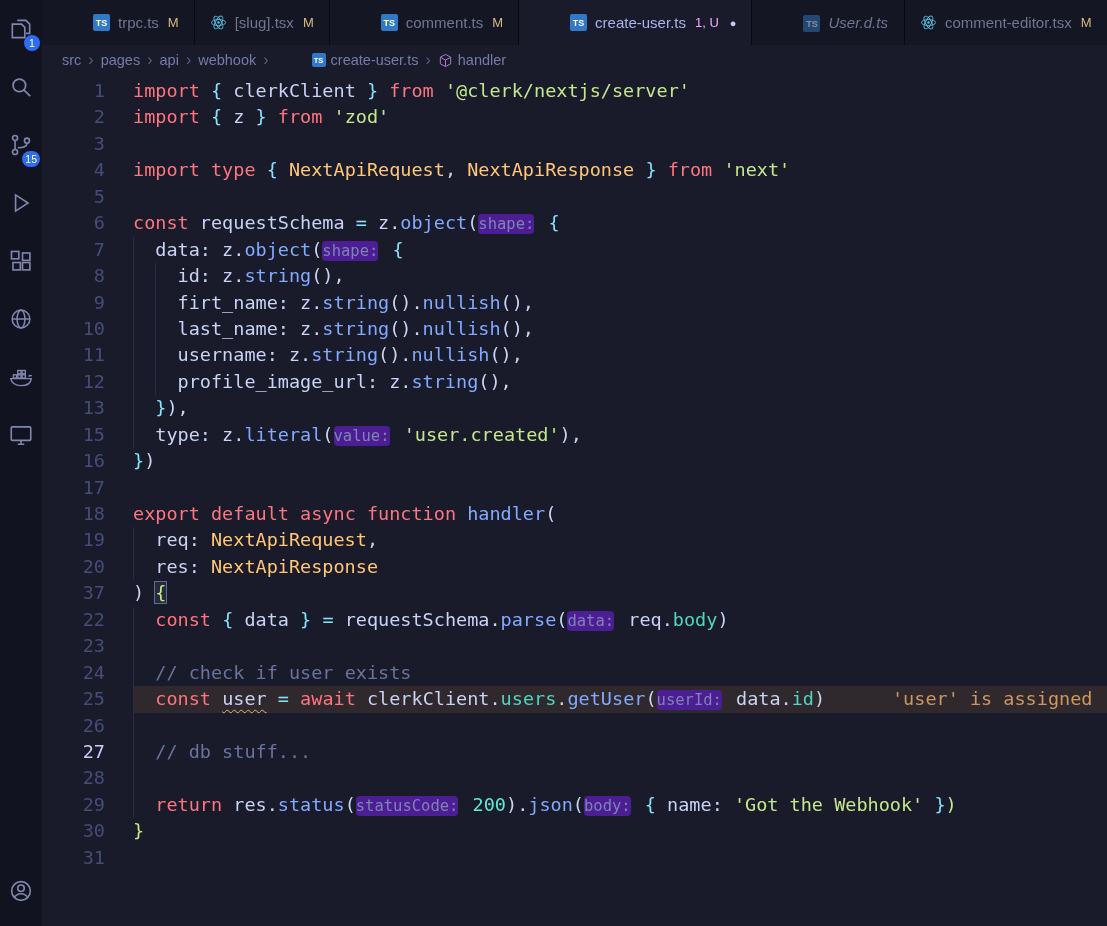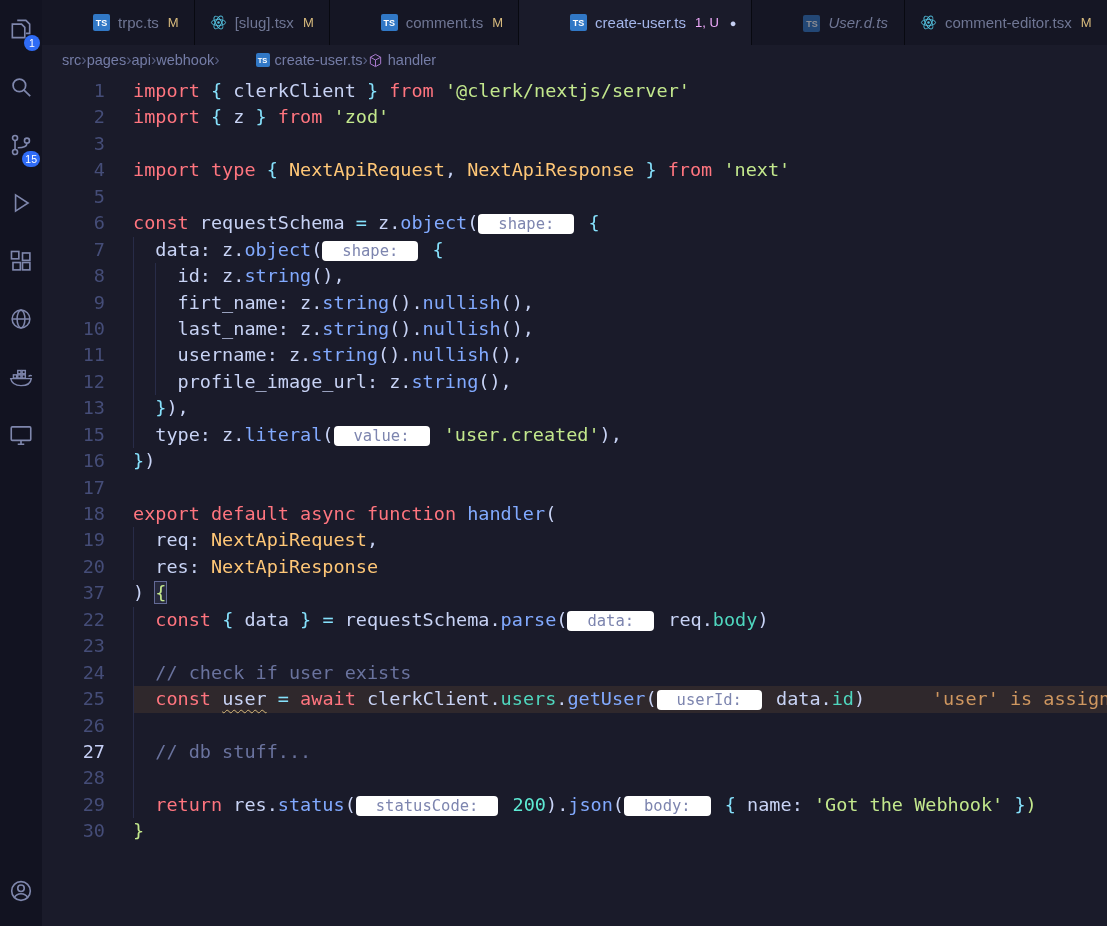--- a/index.html
+++ b/index.html
@@ -26,21 +26,21 @@
   .tab-label{margin-right:1px;}
   .tab-deco{font-size:13px;}
   .deco-mod{color:#d7ba7d;}
   .deco-git{color:#f0abfc;}
   .dirty-dot{color:#c5cff2;font-size:11px;margin-left:3px;}
   .tsbox{display:inline-flex;align-items:center;justify-content:center;width:17px;height:17px;border-radius:2px;background:#3178c6;color:#fff;font-size:9px;font-weight:bold;font-family:"Liberation Sans",sans-serif;margin-left:36px;}
   .dim .tsbox{opacity:.5;}
   .tab-icon{display:inline-flex;align-items:center;}
 
   
-  .breadcrumbs{height:30px;display:flex;align-items:center;padding-left:20px;font-size:14.5px;color:#747ca6;background:#1a1b2a;flex-shrink:0;}
+  .breadcrumbs{height:30px;display:flex;align-items:center;padding-left:20px;gap:7px;font-size:14.5px;color:#747ca6;background:#1a1b2a;flex-shrink:0;}
   .bc-sep{color:#565d80;font-size:16px;line-height:1;}
   .bc-item{display:flex;align-items:center;gap:5px;cursor:pointer;}
   .bc-icon{display:inline-flex;align-items:center;}
   .bc-icon .tsbox{width:14px;height:14px;font-size:7.5px;}
 
   
   .editor{flex:1;overflow:hidden;font-family:"DejaVu Sans Mono",monospace;font-size:18.5px;padding-top:3px;background:#1a1b2a;}
   .line{display:flex;height:26.45px;line-height:26.45px;white-space:pre;}
   .ln{width:91px;padding-right:28px;box-sizing:border-box;text-align:right;color:#454d78;flex-shrink:0;}
   .ln.active{color:#c6cff5;}
@@ -51,21 +51,21 @@
   .tk-v{color:#c8d3f5;}
   .tk-k{color:#ff757f;}
   .tk-t{color:#ffc777;}
   .tk-f{color:#82aaff;}
   .tk-s{color:#c3e88d;}
   .tk-n{color:#5eead4;}
   .tk-p{color:#4fd6be;}
   .tk-c{color:#6a739e;}
   .tk-y{color:#86e1fc;}
   .tk-o{color:#86e1fc;}
-  .tk-i{background:#ffffff;color:#7d85af;border-radius:4px;padding:1px 20px;margin-right:3px;font-size:15.5px;}
+  .tk-i{background:#4c1d95;color:#7d85af;border-radius:4px;padding:1px 0;margin-right:3px;font-size:15.5px;}
   .tk-d{color:#cf9760;}
   .tk-u{color:#c8d3f5;text-decoration:underline wavy #d7ba7d;text-decoration-thickness:1px;text-underline-offset:4px;}
   .tk-m{color:#c3e88d;outline:1px solid #636a96;background:rgba(99,106,150,0.18);}
 </style>
 </head>
 <body>
 
 <div class="root">
   <div class="activitybar">
     <div class="ab-top">
@@ -285,15 +285,16 @@
         <div class="line"><span class="ln">37</span><span class="lc"><span class="tok tk-v">) </span><span class="tok tk-m">{</span></span></div>
         <div class="line"><span class="ln">22</span><span class="lc"><span class="guide" style="left: 0ch;"></span><span class="tok tk-v">  </span><span class="tok tk-k">const</span><span class="tok tk-v"> </span><span class="tok tk-y">{</span><span class="tok tk-v"> data </span><span class="tok tk-y">}</span><span class="tok tk-v"> </span><span class="tok tk-o">=</span><span class="tok tk-v"> requestSchema.</span><span class="tok tk-f">parse</span><span class="tok tk-v">(</span><span class="tok tk-i">data:</span><span class="tok tk-v"> req.</span><span class="tok tk-p">body</span><span class="tok tk-v">)</span></span></div>
         <div class="line"><span class="ln">23</span><span class="lc"><span class="guide" style="left: 0ch;"></span></span></div>
         <div class="line"><span class="ln">24</span><span class="lc"><span class="guide" style="left: 0ch;"></span><span class="tok tk-v">  </span><span class="tok tk-c">// check if user exists</span></span></div>
         <div class="line warn"><span class="ln">25</span><span class="lc"><span class="guide" style="left: 0ch;"></span><span class="tok tk-v">  </span><span class="tok tk-k">const</span><span class="tok tk-v"> </span><span class="tok tk-u">user</span><span class="tok tk-v"> </span><span class="tok tk-o">=</span><span class="tok tk-v"> </span><span class="tok tk-k">await</span><span class="tok tk-v"> clerkClient.</span><span class="tok tk-p">users</span><span class="tok tk-v">.</span><span class="tok tk-f">getUser</span><span class="tok tk-v">(</span><span class="tok tk-i">userId:</span><span class="tok tk-v"> data.</span><span class="tok tk-p">id</span><span class="tok tk-v">)</span><span class="tok tk-d">      'user' is assigned</span></span></div>
         <div class="line"><span class="ln">26</span><span class="lc"><span class="guide" style="left: 0ch;"></span></span></div>
         <div class="line"><span class="ln active">27</span><span class="lc"><span class="guide" style="left: 0ch;"></span><span class="tok tk-v">  </span><span class="tok tk-c">// db stuff...</span></span></div>
         <div class="line"><span class="ln">28</span><span class="lc"><span class="guide" style="left: 0ch;"></span></span></div>
         <div class="line"><span class="ln">29</span><span class="lc"><span class="guide" style="left: 0ch;"></span><span class="tok tk-v">  </span><span class="tok tk-k">return</span><span class="tok tk-v"> res.</span><span class="tok tk-f">status</span><span class="tok tk-v">(</span><span class="tok tk-i">statusCode:</span><span class="tok tk-v"> </span><span class="tok tk-n">200</span><span class="tok tk-v">).</span><span class="tok tk-f">json</span><span class="tok tk-v">(</span><span class="tok tk-i">body:</span><span class="tok tk-v"> </span><span class="tok tk-y">{</span><span class="tok tk-v"> name: </span><span class="tok tk-s">'Got the Webhook'</span><span class="tok tk-v"> </span><span class="tok tk-y">}</span><span class="tok tk-s">)</span></span></div>
         <div class="line"><span class="ln">30</span><span class="lc"><span class="tok tk-s">}</span></span></div>
+        <div class="line"><span class="ln">31</span><span class="lc"></span></div>
       </div>
   </div>
 </div>
 
 </body></html>

